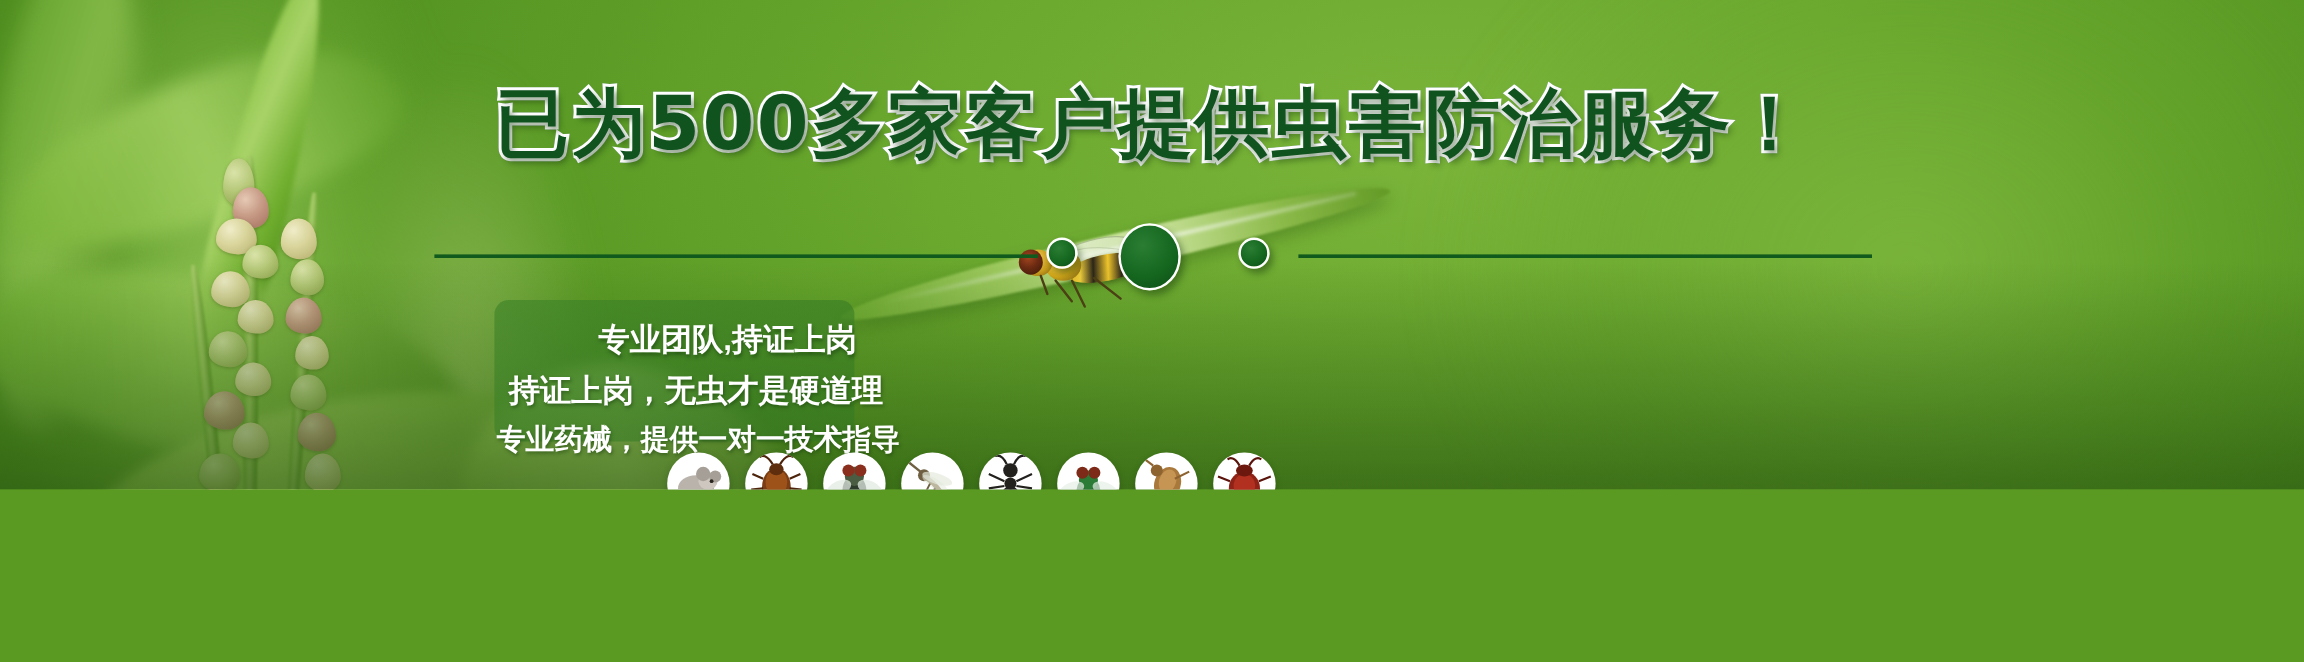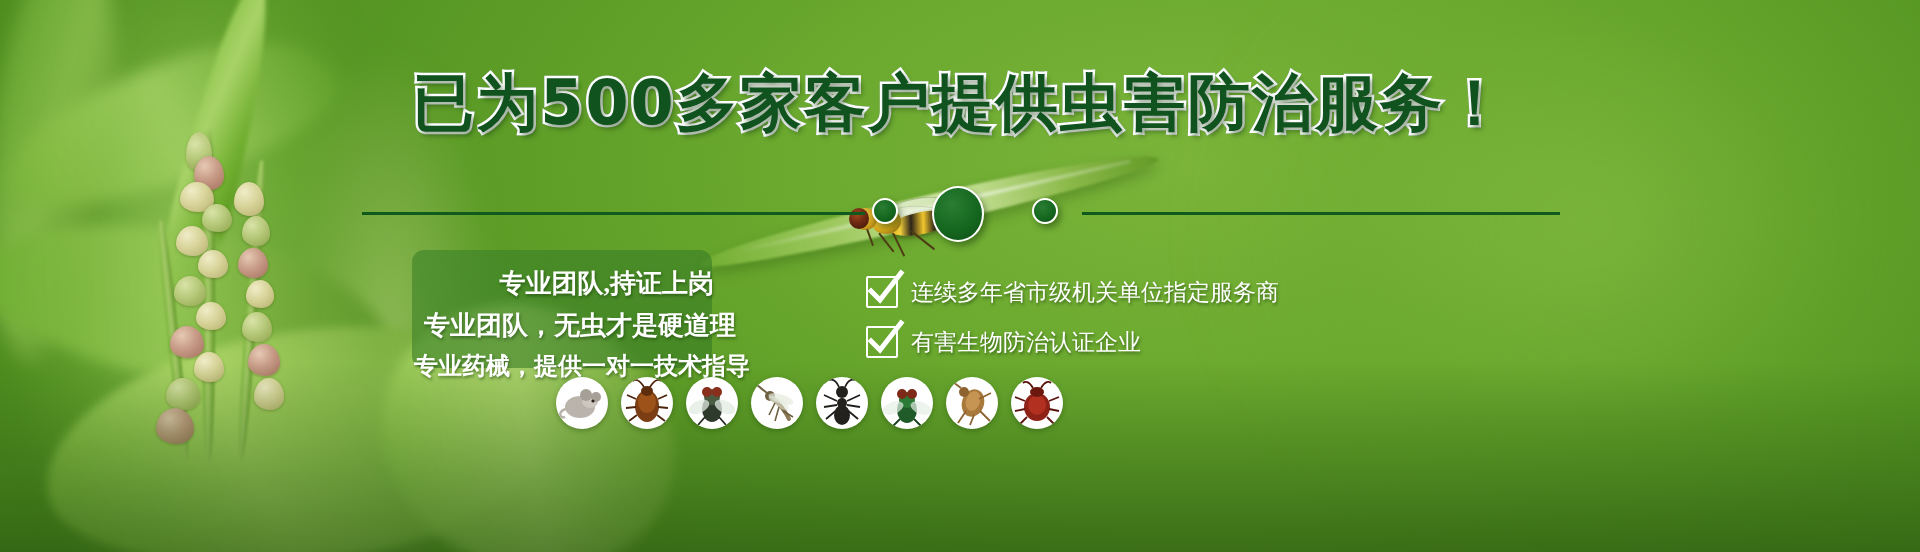--- a/index.html
+++ b/index.html
@@ -3,21 +3,21 @@
 <meta charset="utf-8">
 <title>Pest Control Banner</title>
 <style>
   html,body{margin:0;padding:0;}
   body{
     width:1920px;height:552px;overflow:hidden;
     font-family:"Liberation Sans","DejaVu Sans",sans-serif;
     background:#5a9a22;
   }
   #banner{
-    position:relative;width:1920px;height:552px;overflow:hidden;
+    position:relative;width:1920px;height:408px;overflow:hidden;
   }
   
   .bg-base{
     position:absolute;inset:0;
     background:
       radial-gradient(ellipse 1100px 600px at 62% 30%, #7bb53a 0%, #6aa82e 38%, #5c9c26 65%, #4e8c1f 100%),
       linear-gradient(180deg,#6fae31 0%,#64a52b 45%,#54931f 100%);
   }
   .bg-blur-1{
     position:absolute;left:-60px;top:-30px;width:620px;height:620px;
@@ -170,21 +170,21 @@
     background:linear-gradient(135deg,rgba(60,130,40,.62) 0%,rgba(52,120,34,.58) 100%);
   }
   .panel-lines{
     position:absolute;left:330px;top:252px;width:420px;
     display:flex;flex-direction:column;gap:7px;align-items:flex-end;
     padding-top:14px;
   }
   .p-line{
     color:#ffffff;font-weight:bold;white-space:nowrap;
     text-shadow:1px 2px 3px rgba(20,55,10,.5);
-    font-family:Liberation Serif, serif;
+    font-family:Liberation Sans, sans-serif;
   }
   .p-line.l1{font-size:26px;padding-right:36px;}
   .p-line.l2{font-size:26px;padding-right:14px;}
   .p-line.l3{font-size:24px;padding-right:0px;}
   
   .check-list{
     position:absolute;left:866px;top:276px;display:flex;flex-direction:column;gap:18px;
   }
   .check-row{display:flex;align-items:center;gap:13px;}
   .check-box{
@@ -274,42 +274,24 @@
 
   <div class="divider left"></div>
   <div class="dot small-1"></div>
   <div class="dot big"></div>
   <div class="dot small-2"></div>
   <div class="divider right"></div>
 
   <div class="panel"></div>
   <div class="panel-lines">
     <div class="p-line l1">专业团队,持证上岗</div>
-    <div class="p-line l2">专业团队，无虫才是硬道理</div>
+    <div class="p-line l2">持证上岗，无虫才是硬道理</div>
     <div class="p-line l3">专业药械，提供一对一技术指导</div>
   </div>
 
-  <div class="check-list">
-    <div class="check-row">
-      <span class="check-box">
-        <svg width="40" height="40" viewBox="0 0 40 40">
-          <path d="M6 22 L15 31 L36 4" fill="none" stroke="#ffffff" stroke-width="5" stroke-linecap="square"></path>
-        </svg>
-      </span>
-      <span class="check-text">连续多年省市级机关单位指定服务商</span>
-    </div>
-    <div class="check-row">
-      <span class="check-box">
-        <svg width="40" height="40" viewBox="0 0 40 40">
-          <path d="M6 22 L15 31 L36 4" fill="none" stroke="#ffffff" stroke-width="5" stroke-linecap="square"></path>
-        </svg>
-      </span>
-      <span class="check-text">有害生物防治认证企业</span>
-    </div>
-  </div>
 
   <div class="pest-strip">
 
     <div class="pest">
       <svg width="52" height="52" viewBox="0 0 52 52">
         <ellipse cx="24" cy="30" rx="15" ry="11" fill="#b9b3ab"></ellipse>
         <ellipse cx="34" cy="24" rx="8" ry="7" fill="#cdc7bf"></ellipse>
         <circle cx="30" cy="18" r="6" fill="#a59f97"></circle>
         <circle cx="40" cy="20" r="5" fill="#a59f97"></circle>
         <circle cx="37" cy="24" r="1.6" fill="#2b2520"></circle>

